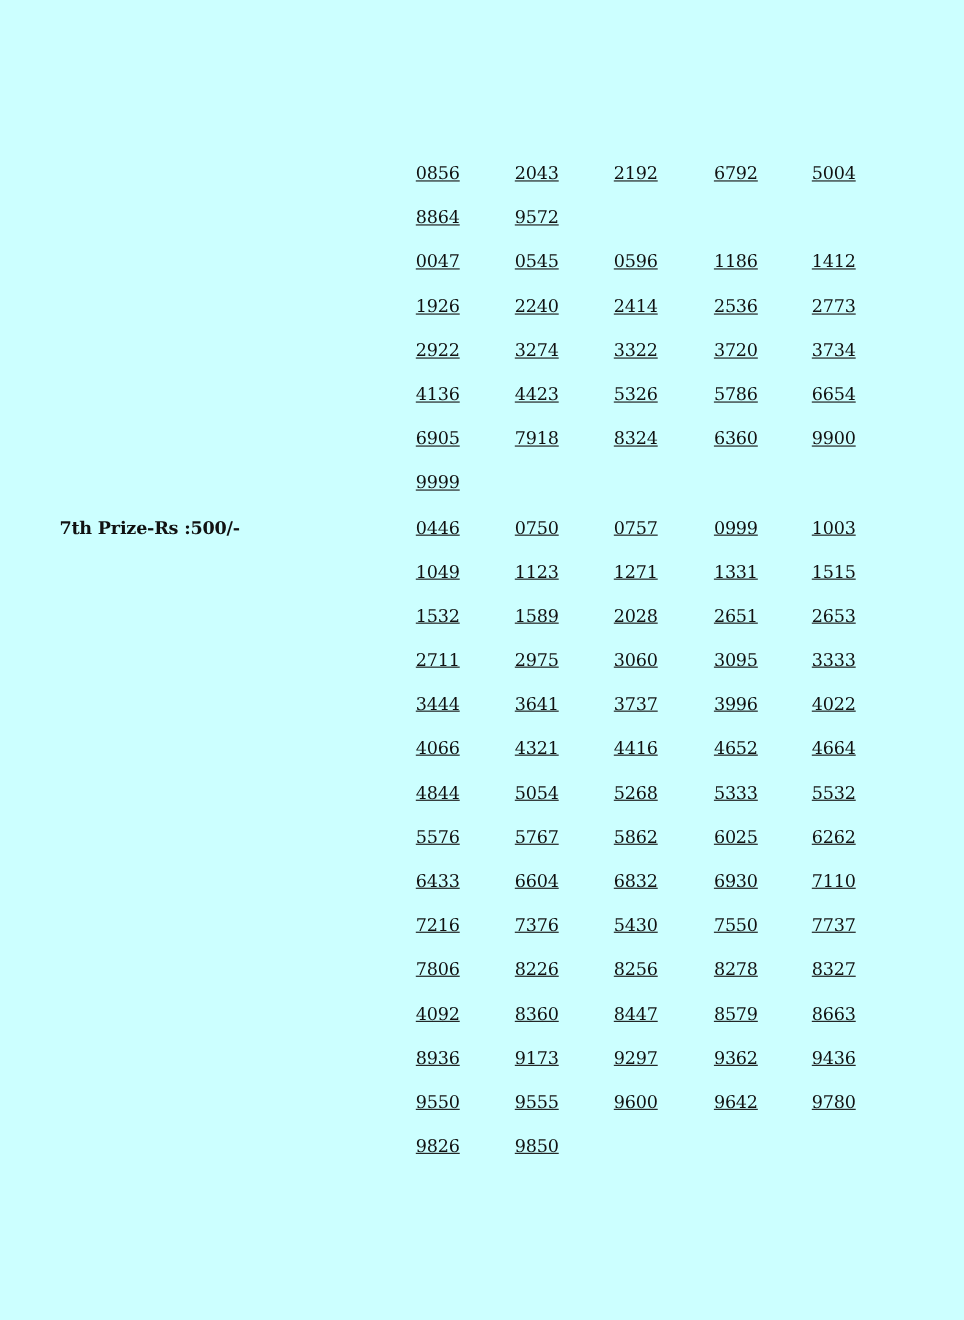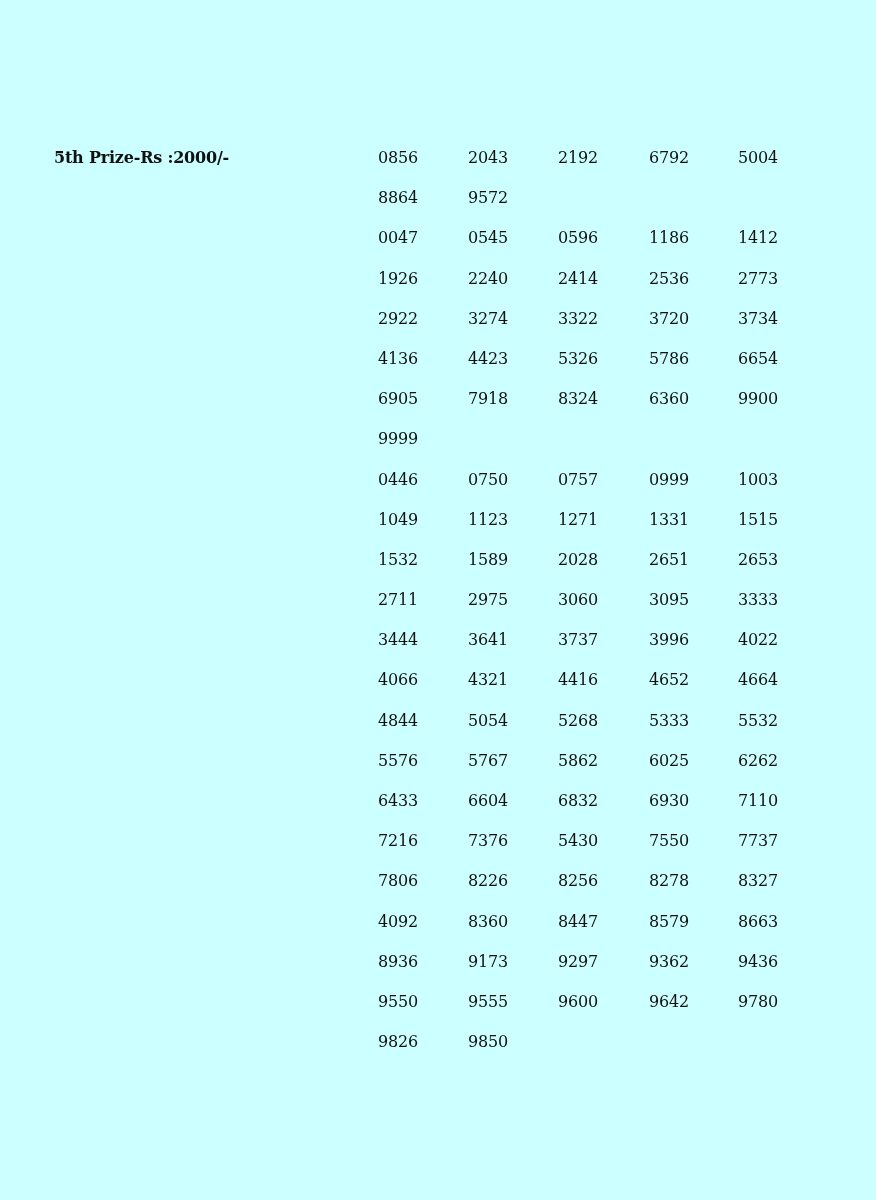--- a/index.html
+++ b/index.html
@@ -32,34 +32,34 @@
       height: 40.2px;
       line-height: 40.2px;
       font-weight: bold;
       font-size: 16px;
       letter-spacing: -0.2px;
     }
     .numbers {
       margin-left: 324px;
       display: grid;
       grid-template-columns: 90px 90px 91px 89px 90px;
+      text-decoration: underline;
     }
     .num {
       height: 40.2px;
       line-height: 40.2px;
       font-size: 16px;
       letter-spacing: -0.2px;
     }
   </style>
 </head>
 <body>
 
 <div class="results" id="results">
     <div class="prize-block">
-      <div class="prize-label">5th Prize-Rs :2000/-</div>
       <div class="numbers">
         <div class="num">0856</div>
         <div class="num">2043</div>
         <div class="num">2192</div>
         <div class="num">6792</div>
         <div class="num">5004</div>
         <div class="num">8864</div>
         <div class="num">9572</div>
       </div>
     </div>
@@ -87,20 +87,21 @@
         <div class="num">6654</div>
         <div class="num">6905</div>
         <div class="num">7918</div>
         <div class="num">8324</div>
         <div class="num">6360</div>
         <div class="num">9900</div>
         <div class="num">9999</div>
       </div>
     </div>
     <div class="prize-block">
+      <div class="prize-label">7th Prize-Rs :500/-</div>
       <div class="numbers">
         <div class="num">0446</div>
         <div class="num">0750</div>
         <div class="num">0757</div>
         <div class="num">0999</div>
         <div class="num">1003</div>
         <div class="num">1049</div>
         <div class="num">1123</div>
         <div class="num">1271</div>
         <div class="num">1331</div>

